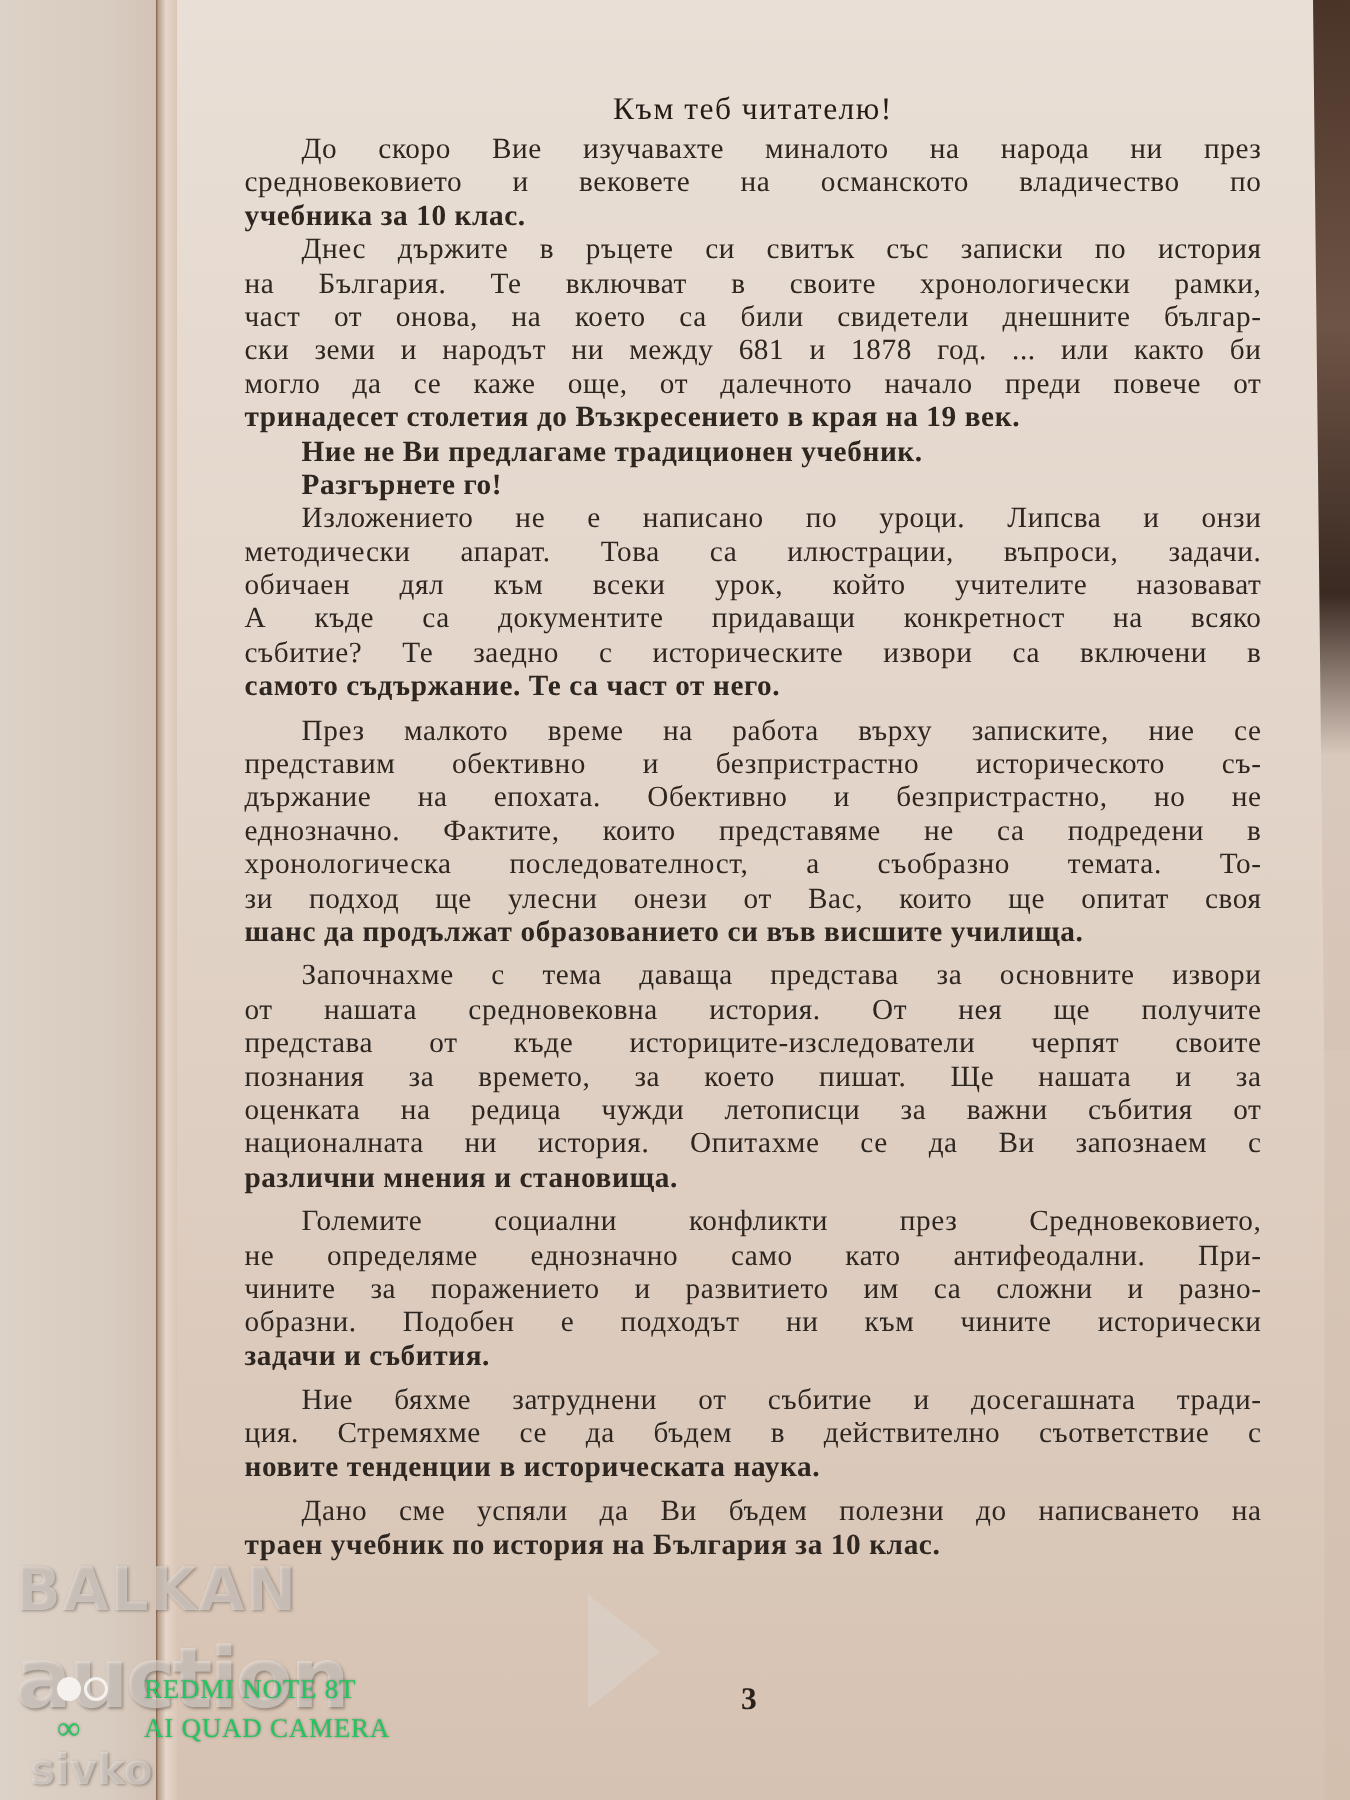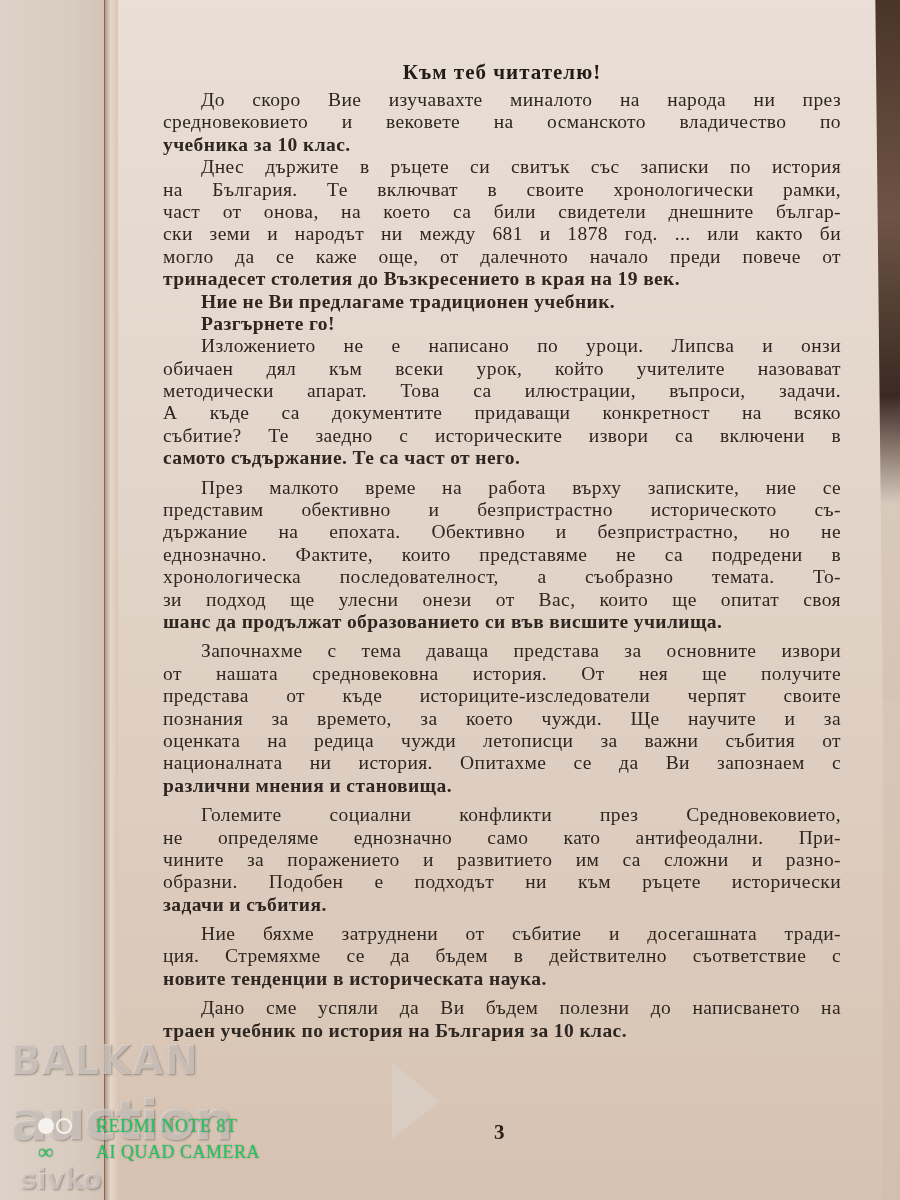--- a/index.html
+++ b/index.html
@@ -29,21 +29,21 @@
   .right-page-lower {
     position:absolute; left:860px; top:700px; width:40px; height:500px;
     background:linear-gradient(180deg,#d8c6b8,#d3bfae);
   }
   .text-block {
     position:absolute; left:163px; top:58px; width:678px;
     color:#2e2620; font-size:19.5px; line-height:22.4px;
     letter-spacing:0.4px;
   }
   .title {
-    text-align:center; font-weight:bold; font-size:21px; letter-spacing:1px;
+    text-align:center; font-weight:normal; font-size:21px; letter-spacing:1px;
     margin:0 0 3px 0; line-height:28px; color:#231b16;
   }
   .line { white-space:nowrap; text-align:justify; text-align-last:justify; height:22.4px; overflow:visible; }
   .line.last { text-align-last:left;font-weight:bold; }
   .line.indent { padding-left:38px; }
   .line.gap { margin-top:7px; }
   .page-number {
     position:absolute; left:494px; top:1120px; font-size:21px; font-weight:bold; color:#2a211b;
   }
   .watermark {
@@ -87,43 +87,43 @@
       <div class="line last">учебника за 10 клас.</div>
       <div class="line indent">Днес държите в ръцете си свитък със записки по история</div>
       <div class="line">на България. Те включват в своите хронологически рамки,</div>
       <div class="line">част от онова, на което са били свидетели днешните българ-</div>
       <div class="line">ски земи и народът ни между 681 и 1878 год. ... или както би</div>
       <div class="line">могло да се каже още, от далечното начало преди повече от</div>
       <div class="line last">тринадесет столетия до Възкресението в края на 19 век.</div>
       <div class="line indent last">Ние не Ви предлагаме традиционен учебник.</div>
       <div class="line indent last">Разгърнете го!</div>
       <div class="line indent">Изложението не е написано по уроци. Липсва и онзи</div>
+      <div class="line">методически апарат. Това са илюстрации, въпроси, задачи.</div>
       <div class="line">обичаен дял към всеки урок, който учителите назовават</div>
-      <div class="line">методически апарат. Това са илюстрации, въпроси, задачи.</div>
       <div class="line">А къде са документите придаващи конкретност на всяко</div>
       <div class="line">събитие? Те заедно с историческите извори са включени в</div>
       <div class="line last">самото съдържание. Те са част от него.</div>
       <div class="line indent gap">През малкото време на работа върху записките, ние се</div>
       <div class="line">представим обективно и безпристрастно историческото съ-</div>
       <div class="line">държание на епохата. Обективно и безпристрастно, но не</div>
       <div class="line">еднозначно. Фактите, които представяме не са подредени в</div>
       <div class="line">хронологическа последователност, а съобразно темата. То-</div>
       <div class="line">зи подход ще улесни онези от Вас, които ще опитат своя</div>
       <div class="line last">шанс да продължат образованието си във висшите училища.</div>
       <div class="line indent gap">Започнахме с тема даваща представа за основните извори</div>
       <div class="line">от нашата средновековна история. От нея ще получите</div>
       <div class="line">представа от къде историците-изследователи черпят своите</div>
-      <div class="line">познания за времето, за което чужди. Ще научите и за</div>
+      <div class="line">познания за времето, за което пишат. Ще нашата и за</div>
       <div class="line">оценката на редица чужди летописци за важни събития от</div>
       <div class="line">националната ни история. Опитахме се да Ви запознаем с</div>
       <div class="line last">различни мнения и становища.</div>
       <div class="line indent gap">Големите социални конфликти през Средновековието,</div>
       <div class="line">не определяме еднозначно само като антифеодални. При-</div>
       <div class="line">чините за поражението и развитието им са сложни и разно-</div>
-      <div class="line">образни. Подобен е подходът ни към ръцете исторически</div>
+      <div class="line">образни. Подобен е подходът ни към чините исторически</div>
       <div class="line last">задачи и събития.</div>
       <div class="line indent gap">Ние бяхме затруднени от събитие и досегашната тради-</div>
       <div class="line">ция. Стремяхме се да бъдем в действително съответствие с</div>
       <div class="line last">новите тенденции в историческата наука.</div>
       <div class="line indent gap">Дано сме успяли да Ви бъдем полезни до написването на</div>
       <div class="line last">траен учебник по история на България за 10 клас.</div>
     </div>
 </div>
 
 <div class="page-number">3</div>

